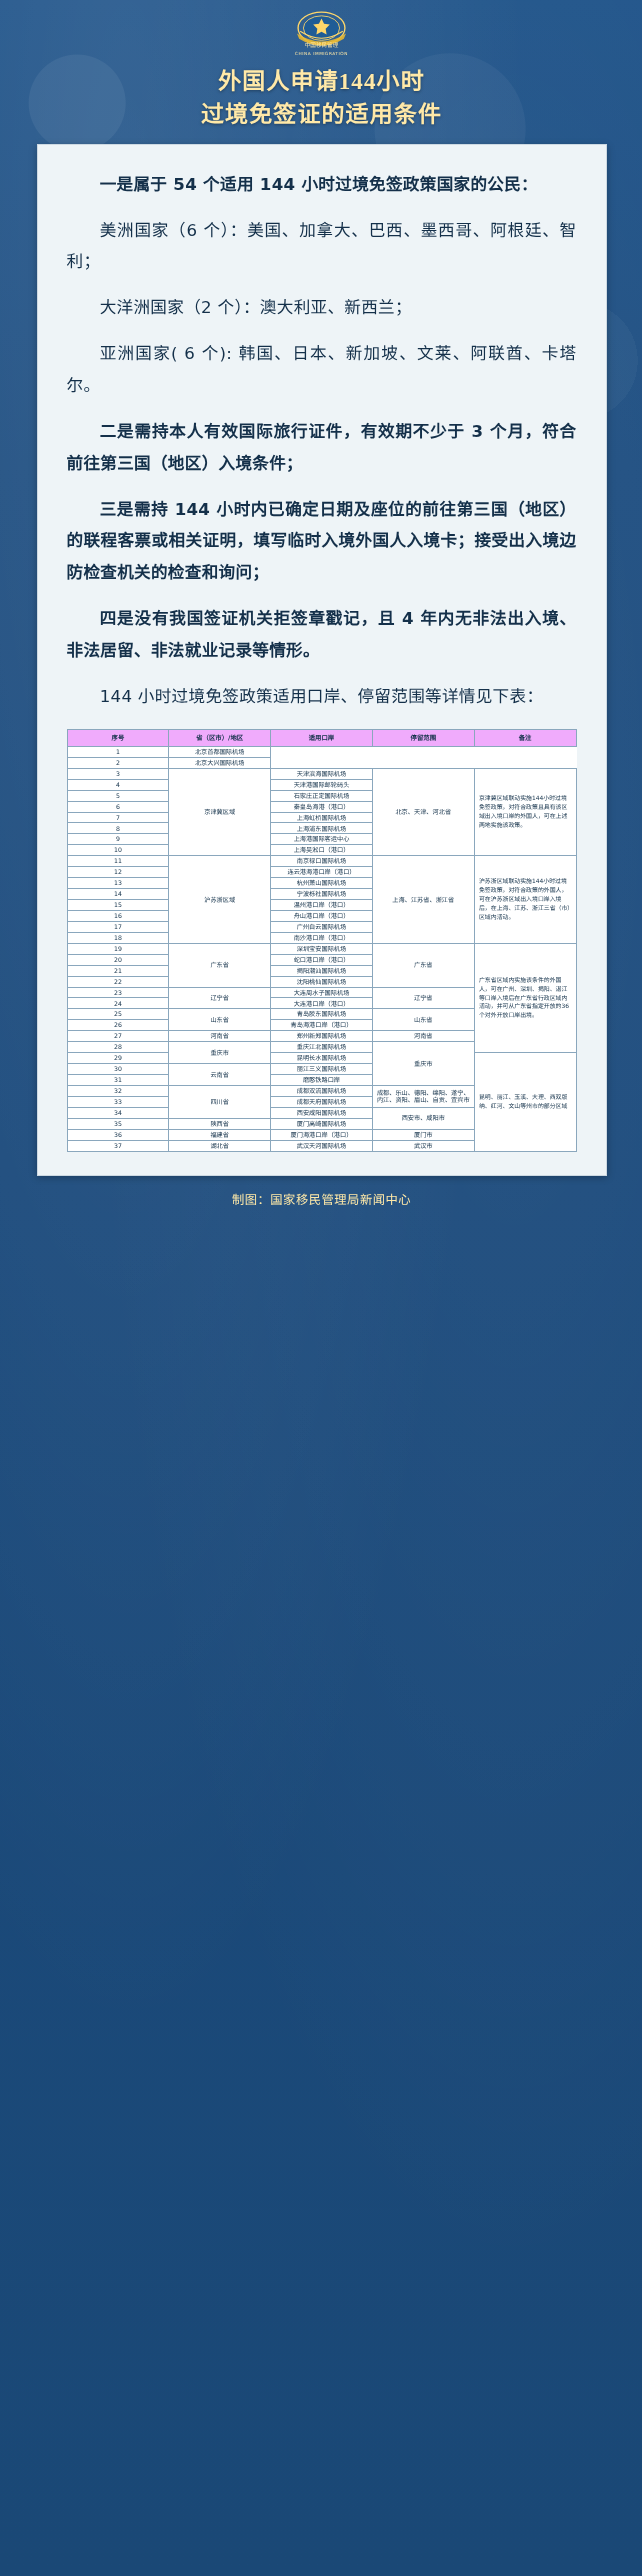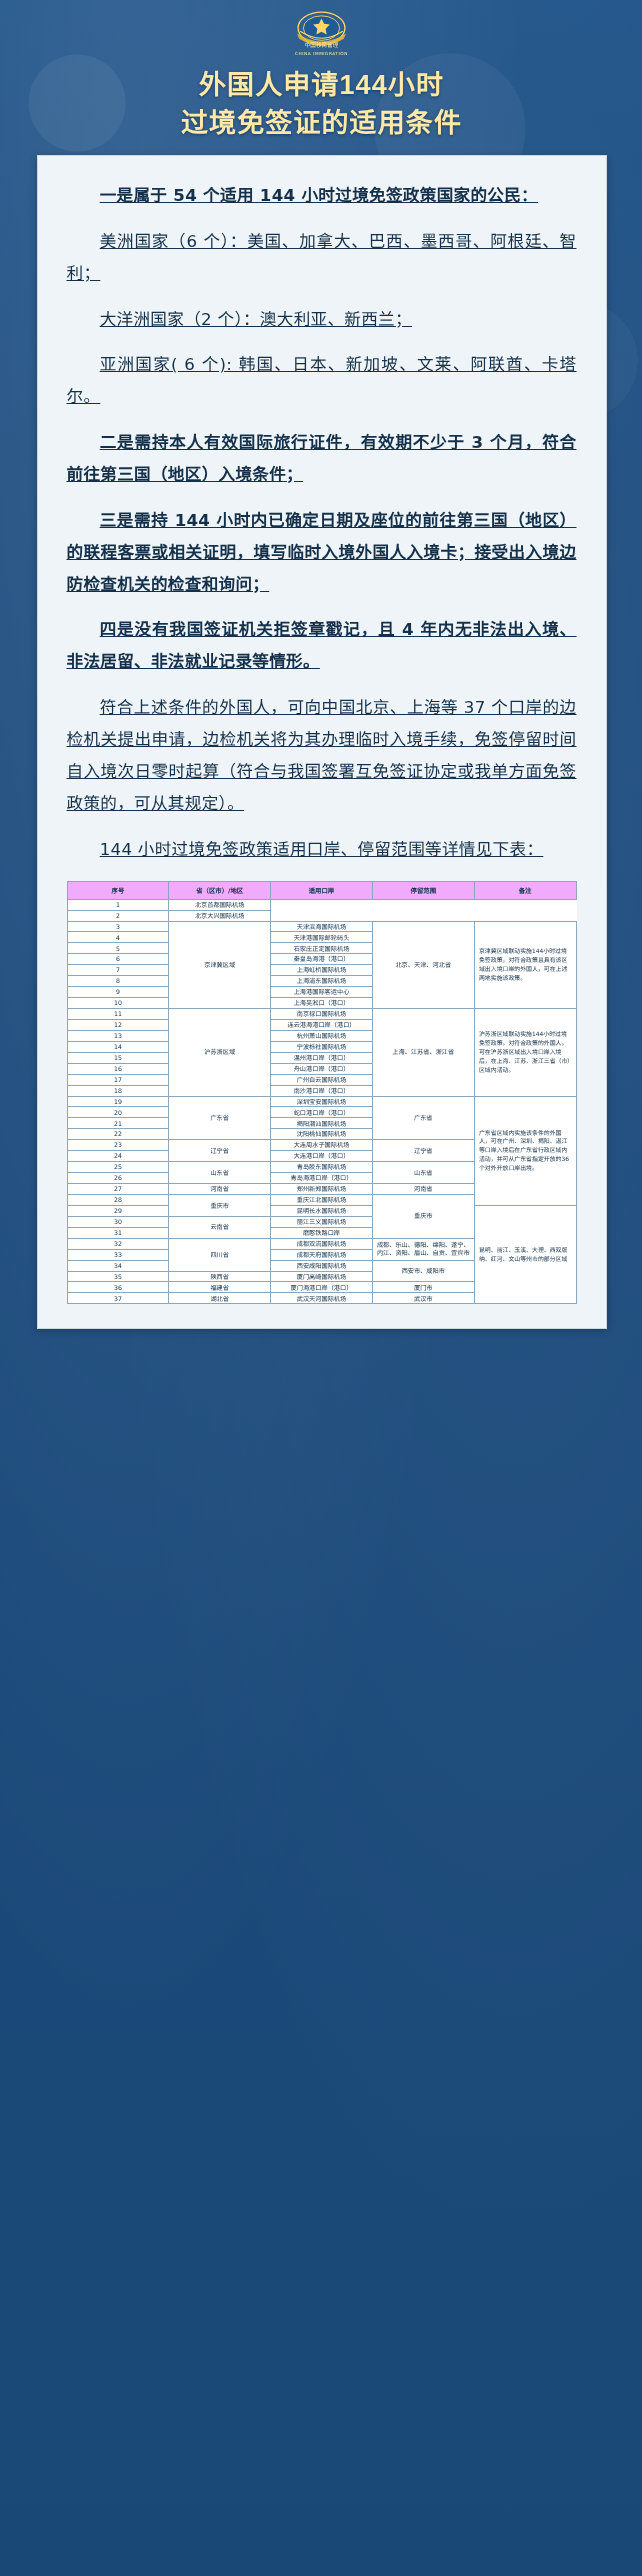--- a/index.html
+++ b/index.html
@@ -55,23 +55,23 @@
     position: relative;
   }
   .emblem svg { display: block; }
 
   .title-block {
     margin: 5.4px auto 0 auto;
     text-align: center;
     padding: 0 21.4px 9.6px 21.4px;
   }
   .title-line {
-    font-family: Liberation Sans, sans-serif;
+    font-family: Liberation Serif, serif;
     font-weight: bold;
-    font-size: 27px;
+    font-size: 23px;
     letter-spacing: 1.1px;
     color: #ffe9a8;
     line-height: 1.42;
     text-shadow: 0 1.1px 3.2px rgba(0,0,0,.38);
   }
 
   
   .card {
     width: 570px;
     margin: 3.2px auto 0 auto;
@@ -82,21 +82,20 @@
     padding: 23.6px 29px 23.6px 29px;
   }
   .para {
     font-family: "DejaVu Sans", "Liberation Sans", sans-serif;
     font-size: 16.6px;
     line-height: 1.92;
     color: #14304a;
     margin: 0 0 14px 0;
     text-align: justify;
     letter-spacing: 0.3px;
-    text-decoration: underline;
   }
   .para.indent { text-indent: 2em; }
   .para.bold { font-weight: bold; }
   .para.last { margin-bottom: 16px; }
 
   
   .table-wrap {
     margin-top: 8.6px;
   }
   table.ports {
@@ -173,21 +172,20 @@
   </div>
 
   <div class="card">
     <p class="para indent bold">一是属于 54 个适用 144 小时过境免签政策国家的公民：</p>
     <p class="para indent">美洲国家（6 个）：美国、加拿大、巴西、墨西哥、阿根廷、智利；</p>
     <p class="para indent">大洋洲国家（2 个）：澳大利亚、新西兰；</p>
     <p class="para indent">亚洲国家( 6 个): 韩国、日本、新加坡、文莱、阿联酋、卡塔尔。</p>
     <p class="para indent bold">二是需持本人有效国际旅行证件，有效期不少于 3 个月，符合前往第三国（地区）入境条件；</p>
     <p class="para indent bold">三是需持 144 小时内已确定日期及座位的前往第三国（地区）的联程客票或相关证明，填写临时入境外国人入境卡；接受出入境边防检查机关的检查和询问；</p>
     <p class="para indent bold">四是没有我国签证机关拒签章戳记，且 4 年内无非法出入境、非法居留、非法就业记录等情形。</p>
-    <p class="para indent">符合上述条件的外国人，可向中国北京、上海等 37 个口岸的边检机关提出申请，边检机关将为其办理临时入境手续，免签停留时间自入境次日零时起算（符合与我国签署互免签证协定或我单方面免签政策的，可从其规定）。</p>
     <p class="para indent last">144 小时过境免签政策适用口岸、停留范围等详情见下表：</p>
 
     <div class="table-wrap">
       <table class="ports">
         <thead>
           <tr>
             <th>序号</th>
             <th>省（区市）/地区</th>
             <th>适用口岸</th>
             <th>停留范围</th>
@@ -368,14 +366,15 @@
               <td class="idx">37</td>
               <td class="prov" rowspan="1">湖北省</td>
               <td class="port">武汉天河国际机场</td>
               <td class="stay" rowspan="1">武汉市</td>
             </tr>
           </tbody>
       </table>
     </div>
   </div>
 
+  <div class="footer">制图：国家移民管理局新闻中心</div>
 </div>
 
 
 </body></html>

